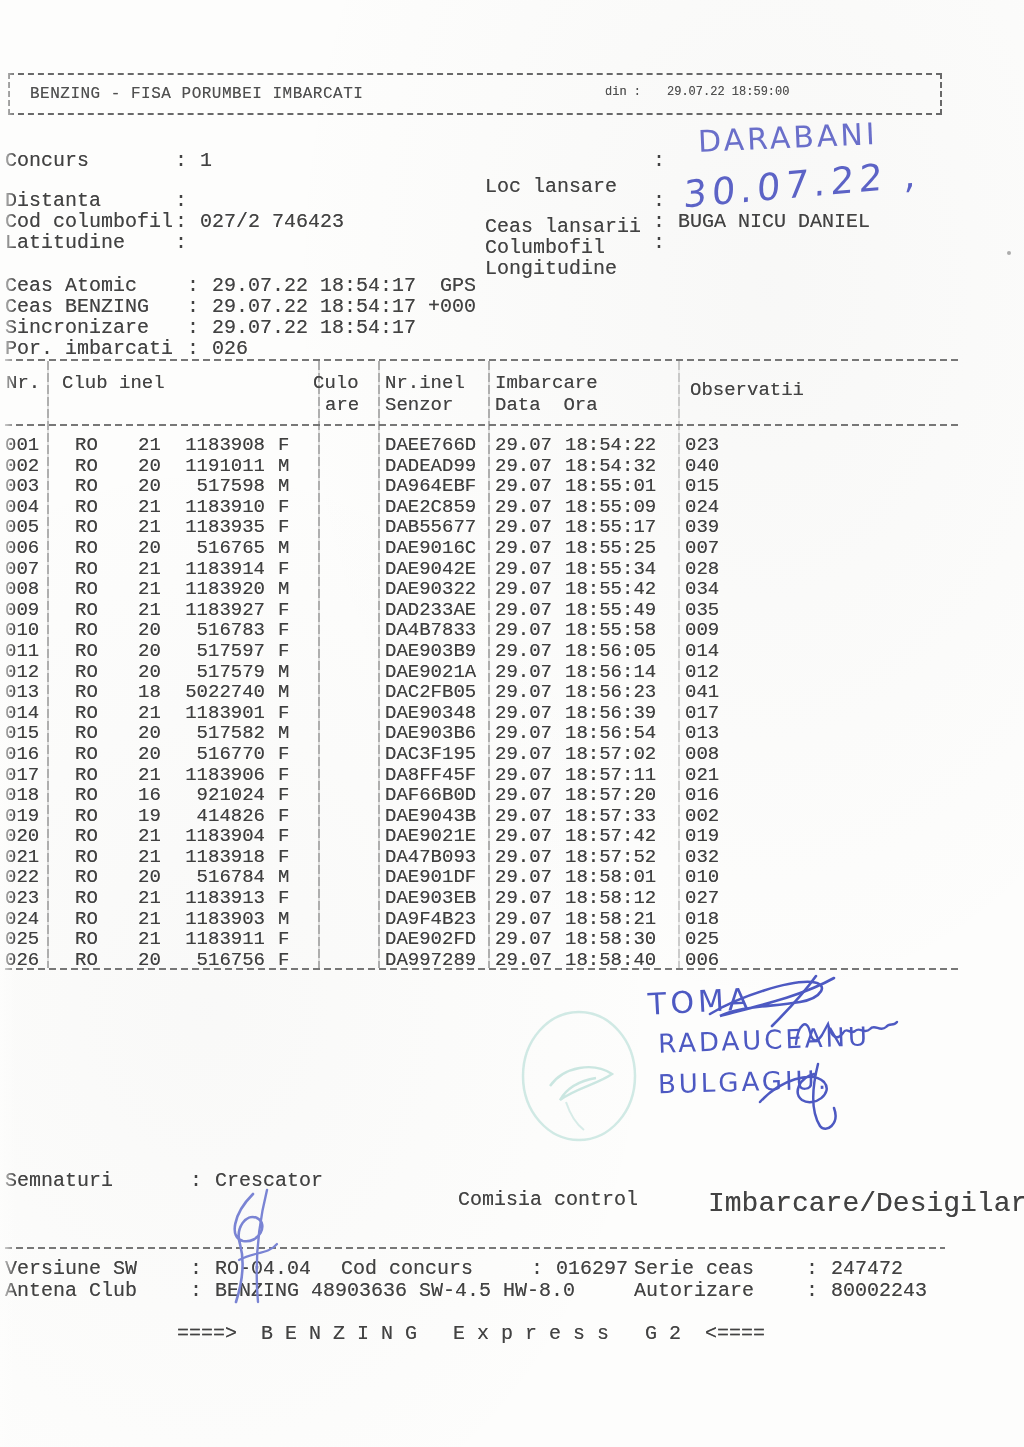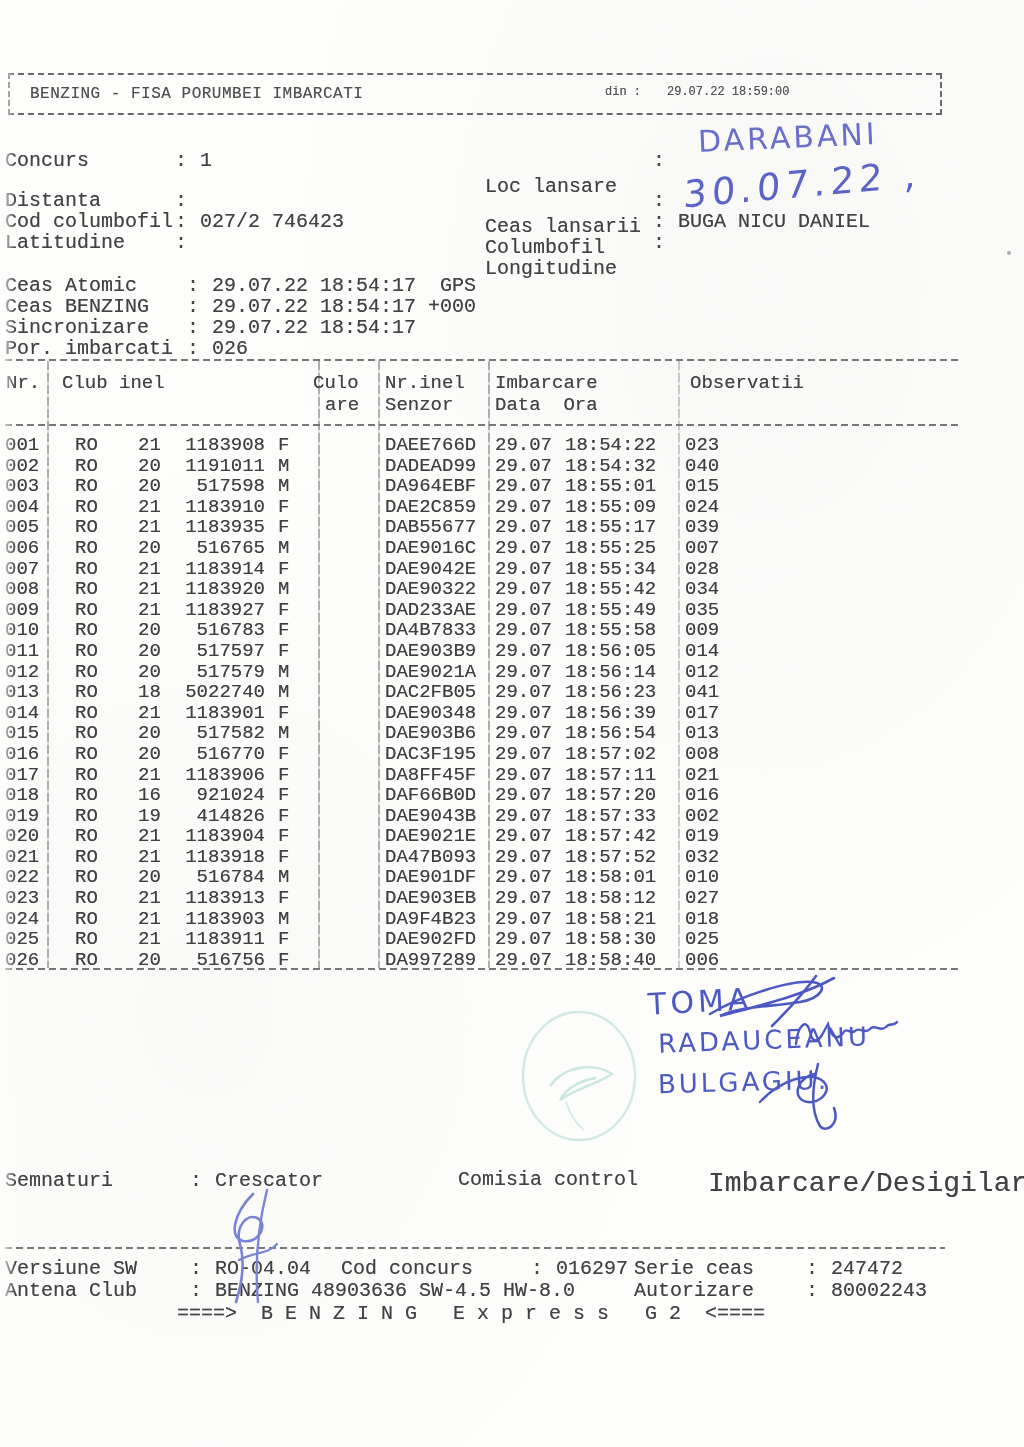--- a/index.html
+++ b/index.html
@@ -8,21 +8,21 @@
     background:
       radial-gradient(ellipse at 75% 20%, rgba(120,120,120,0.04), transparent 45%),
       radial-gradient(ellipse at 20% 70%, rgba(120,120,120,0.03), transparent 40%),
       #fdfdfc;
     font-family:"Liberation Mono","DejaVu Sans Mono",monospace;
     color:#424242;
   }
   .left-fade{position:absolute;left:0;top:0;bottom:0;width:16px;z-index:9;pointer-events:none;
     background:linear-gradient(90deg,rgba(253,253,252,0.9),rgba(253,253,252,0));}
   .mono{position:absolute;white-space:pre;font-family:"Liberation Mono","DejaVu Sans Mono",monospace;
-    color:#424242;text-shadow:0 0 0.5px rgba(70,70,70,.6);}
+    color:#424242;text-shadow:0 0 0.5px rgba(70,70,70,.6);margin-top:20px;}
   .title-box{position:absolute;left:8px;top:73px;width:934px;height:42px;
     border:2px dashed #5d5d5d;box-sizing:border-box;opacity:.92;}
   .t-title{position:absolute;left:20px;top:10px;font-size:16px;letter-spacing:.5px;white-space:pre;
     text-shadow:0 0 0.5px rgba(70,70,70,.6);}
   .t-din{position:absolute;left:595px;top:10px;font-size:12px;white-space:pre;display:flex;
     text-shadow:0 0 0.5px rgba(70,70,70,.6);}
   .t-din .gap{display:inline-block;width:26px;}
   .kv{position:absolute;display:flex;font-size:20px;line-height:22px;white-space:pre;
     text-shadow:0 0 0.5px rgba(70,70,70,.6);}
   .kv .lbl{display:inline-block;}
@@ -110,21 +110,21 @@
     <div class="vs lite" style="left:678px;top:4px;height:607px"></div>
 
     <span class="th" style="left:6px;top:15px">Nr.</span>
     <span class="th" style="left:62px;top:15px">Club inel</span>
     <span class="th" style="left:313px;top:15px">Culo</span>
     <span class="th" style="left:325px;top:37px">are</span>
     <span class="th" style="left:385px;top:15px">Nr.inel</span>
     <span class="th" style="left:385px;top:37px">Senzor</span>
     <span class="th" style="left:495px;top:15px">Imbarcare</span>
     <span class="th" style="left:495px;top:37px">Data  Ora</span>
-    <span class="th" style="left:690px;top:15px">Observatii</span>
+    <span class="th" style="left:690px;top:22px">Observatii</span>
 
     <div class="rows">
         <div class="trow">
       <span class="f f-nr">001</span>
       <span class="f f-co">RO</span>
       <span class="f f-yr">21</span>
       <span class="f f-ring">1183908</span>
       <span class="f f-sex">F</span>
       <span class="f f-sen">DAEE766D</span>
       <span class="f f-date">29.07</span>

